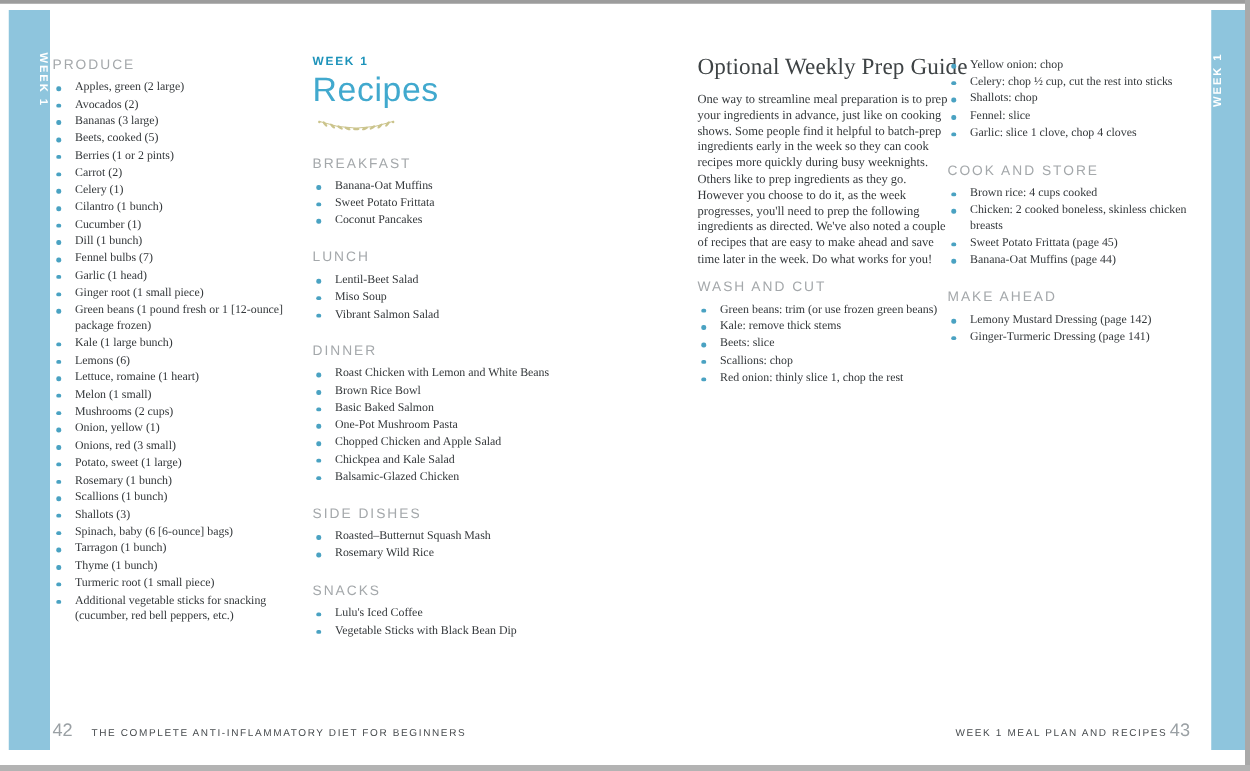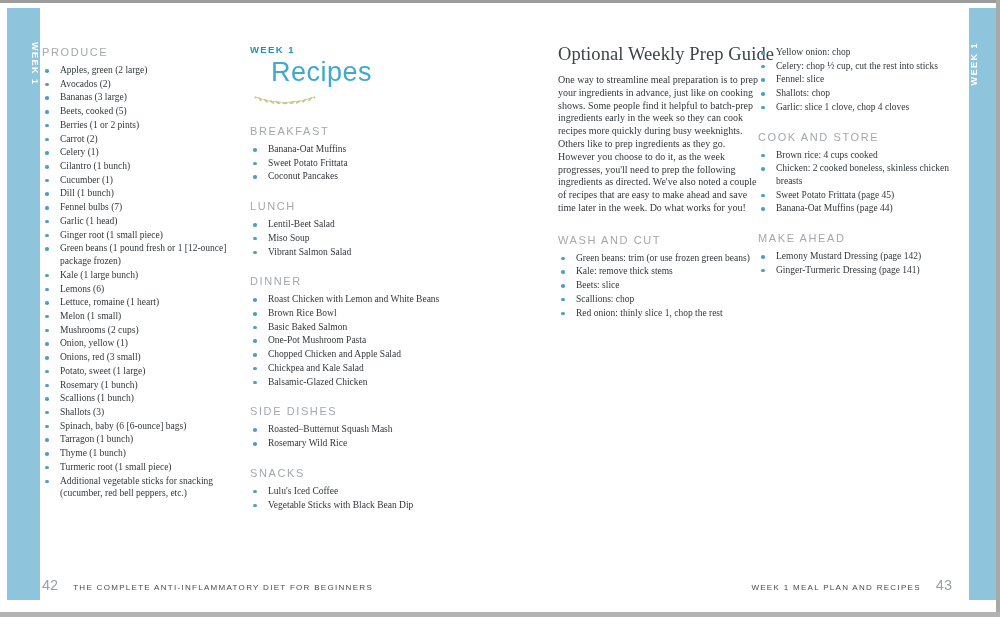--- a/index.html
+++ b/index.html
@@ -60,37 +60,36 @@
   
   .overline {
     font-family:"Liberation Sans", sans-serif;
     font-size:9.5px; font-weight:bold; letter-spacing:1.4px; color:#1d93ba;
     margin-bottom:2px;
   }
   .recipes-title {
     font-family:"Liberation Sans", sans-serif;
     font-size:27px; letter-spacing:0.5px; color:#41a9ce;
     margin-bottom:4px;
-    margin-left:21px;
   }
   .laurel { display:block; margin:2px 0 14px 2px; }
 
   
   .prep-title {
     font-size:18.5px; color:#3e4345; letter-spacing:0.1px;
     white-space:nowrap; margin-bottom:9px;
   }
   .prep-intro {
     font-size:10px; line-height:1.28; color:#33373a;
   }
 
   
   .footer { position:absolute; top:577px; display:flex; align-items:baseline; }
   .footer-left  { left:42px; gap:15px; }
-  .footer-right { right:48px; gap:15px; }
+  .footer-right { right:48px; gap:2px; }
   .folio {
     font-family:"Liberation Sans", sans-serif;
     font-size:14.5px; color:#9aa0a4;
   }
   .running-head {
     font-family:"Liberation Sans", sans-serif;
     font-size:8px; letter-spacing:1.3px; color:#474b4e;
   }
 </style>
 </head>
@@ -198,36 +197,36 @@
   <ul class="blist">
       <li>Lulu's Iced Coffee</li>
       <li>Vegetable Sticks with Black Bean Dip</li>
     </ul>
 </div>
 
 <div class="col col-prep">
   <div class="prep-title">Optional Weekly Prep Guide</div>
   <p class="prep-intro">One way to streamline meal preparation is to prep your ingredients in advance, just like on cooking shows. Some people find it helpful to batch-prep ingredients early in the week so they can cook recipes more quickly during busy weeknights. Others like to prep ingredients as they go. However you choose to do it, as the week progresses, you'll need to prep the following ingredients as directed. We've also noted a couple of recipes that are easy to make ahead and save time later in the week. Do what works for you!</p>
 
-  <div class="sec-h" style="margin-top:19px;">WASH AND CUT</div>
+  <div class="sec-h" style="margin-top:9px;">WASH AND CUT</div>
   <ul class="blist">
       <li>Green beans: trim (or use frozen green beans)</li>
       <li>Kale: remove thick stems</li>
       <li>Beets: slice</li>
       <li>Scallions: chop</li>
       <li>Red onion: thinly slice 1, chop the rest</li>
     </ul>
 </div>
 
 <div class="col col-cont">
   <ul class="blist">
       <li>Yellow onion: chop</li>
       <li>Celery: chop ½ cup, cut the rest into sticks</li>
+      <li>Shallots: chop</li>
       <li>Fennel: slice</li>
-      <li>Shallots: chop</li>
       <li>Garlic: slice 1 clove, chop 4 cloves</li>
     </ul>
 
   <div class="sec-h">COOK AND STORE</div>
   <ul class="blist">
       <li>Brown rice: 4 cups cooked</li>
       <li>Chicken: 2 cooked boneless, skinless chicken breasts</li>
       <li>Sweet Potato Frittata (page 45)</li>
       <li>Banana-Oat Muffins (page 44)</li>
     </ul>

